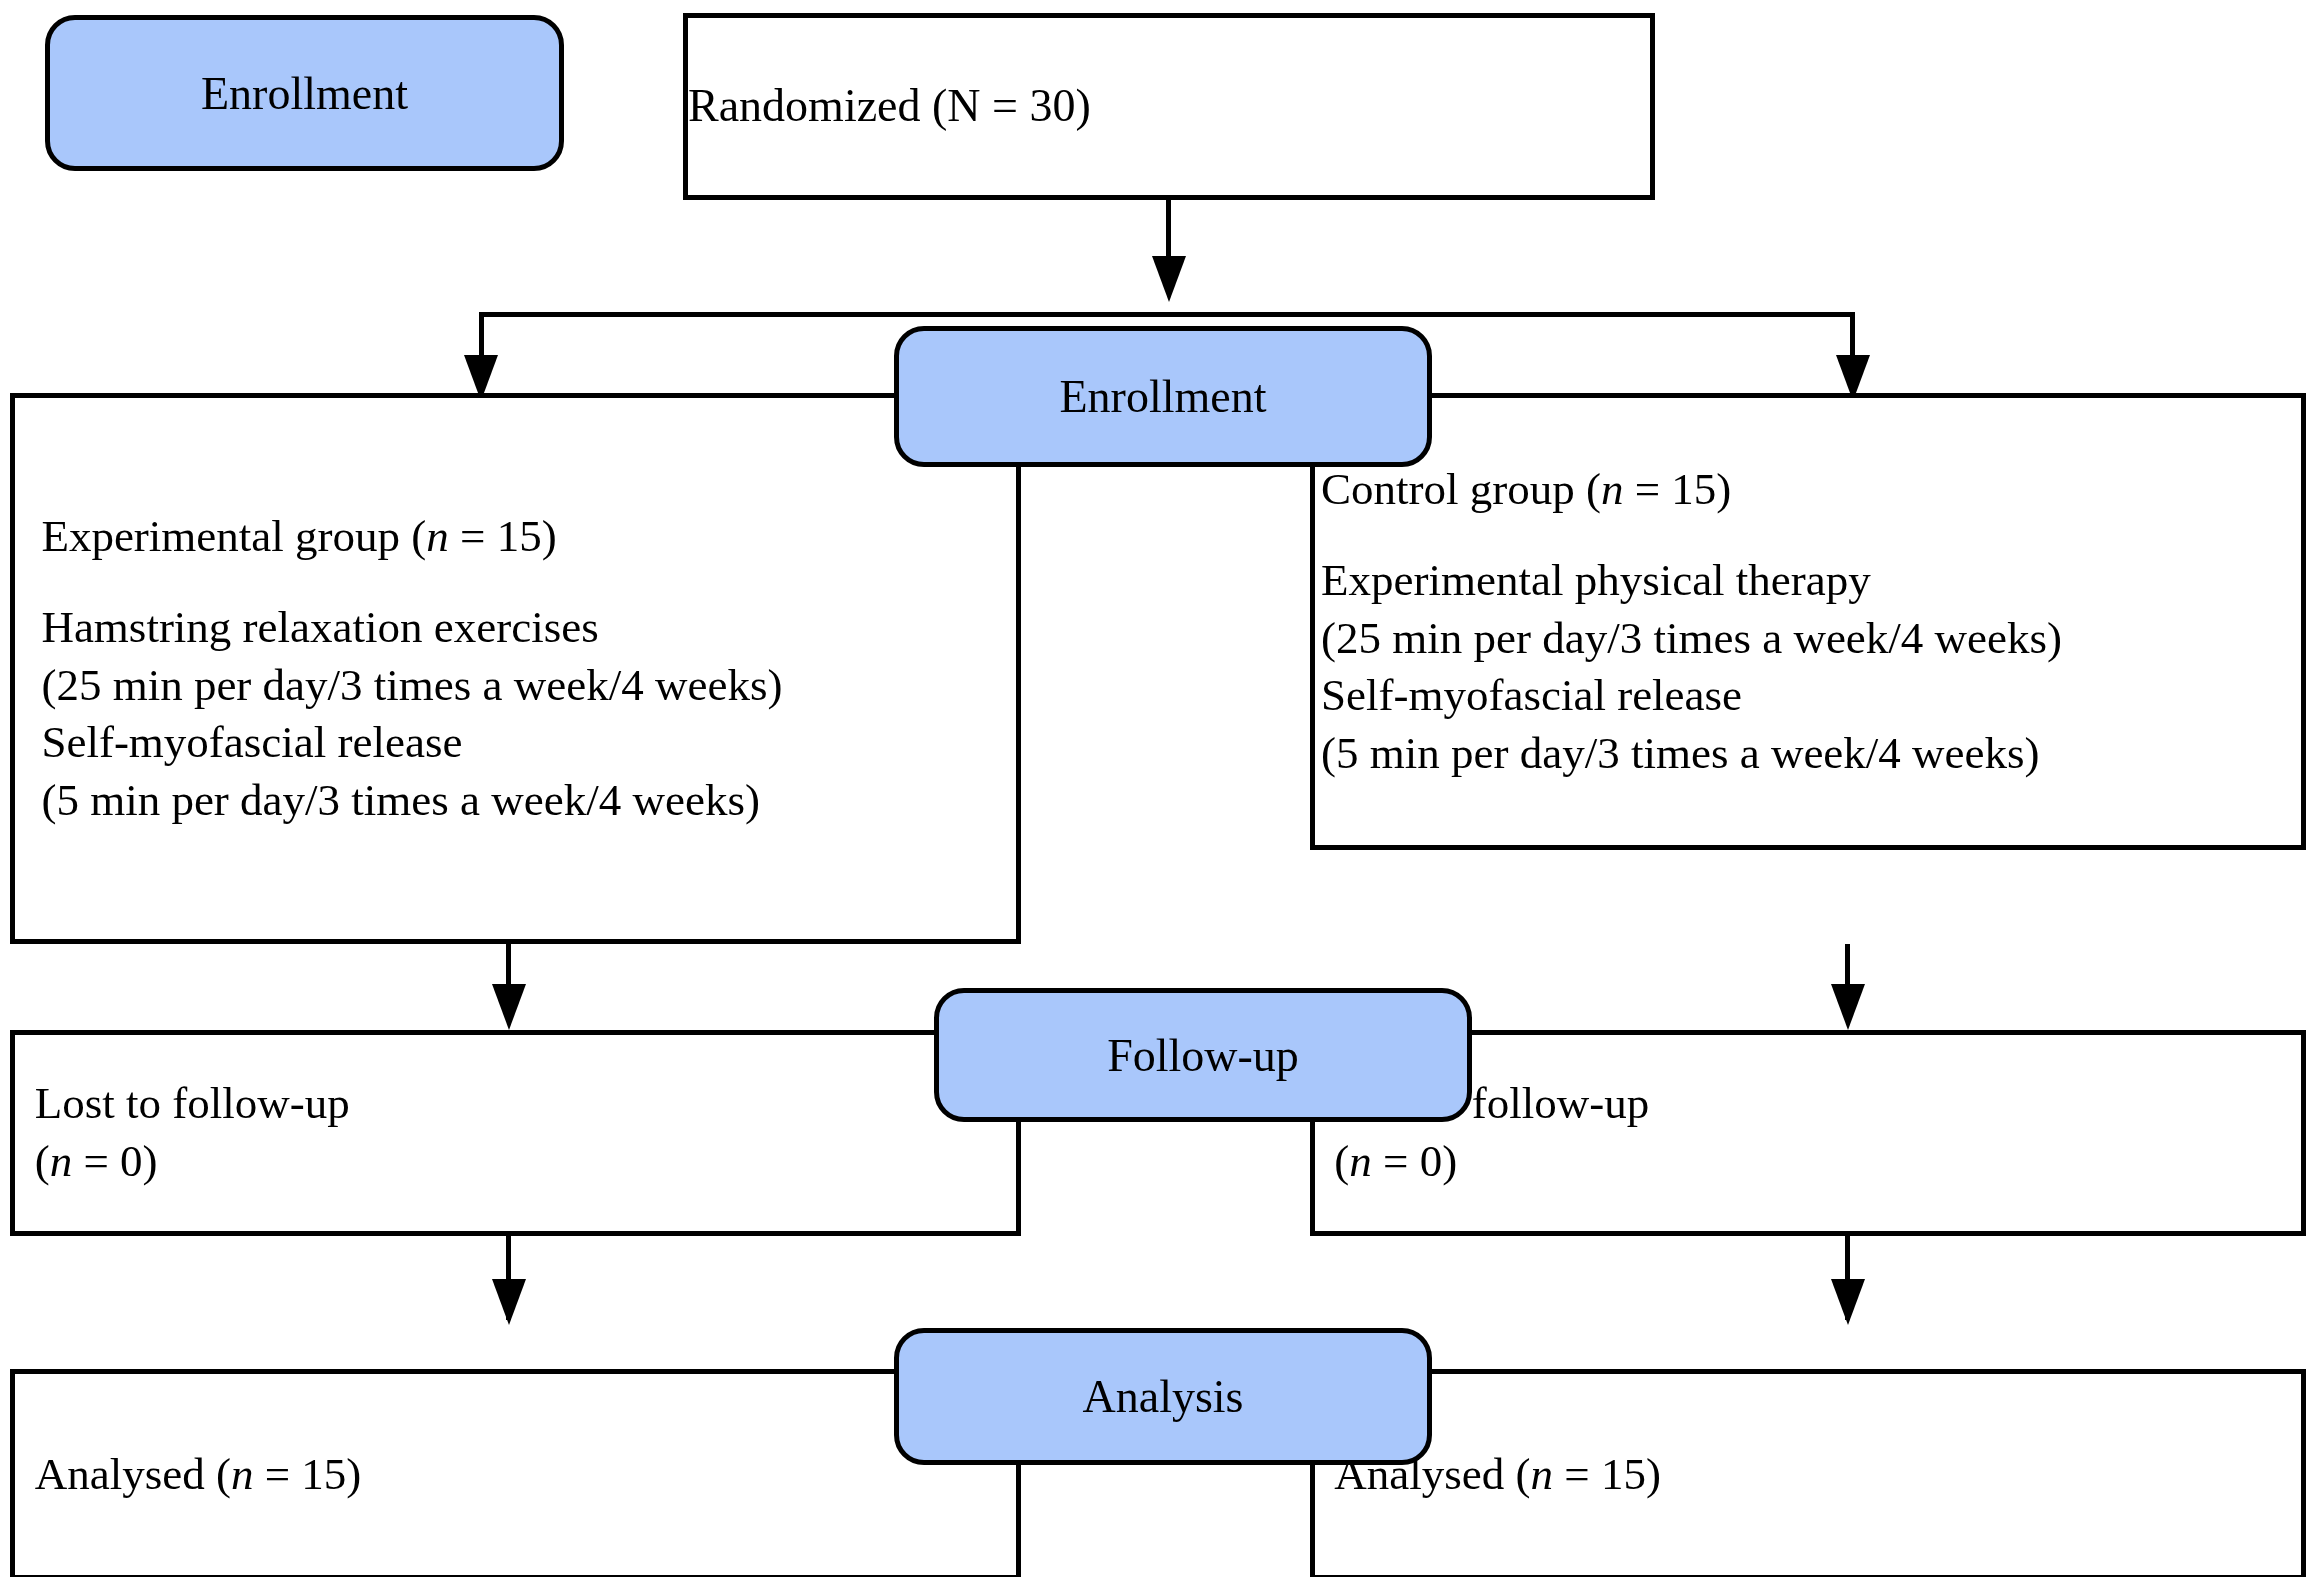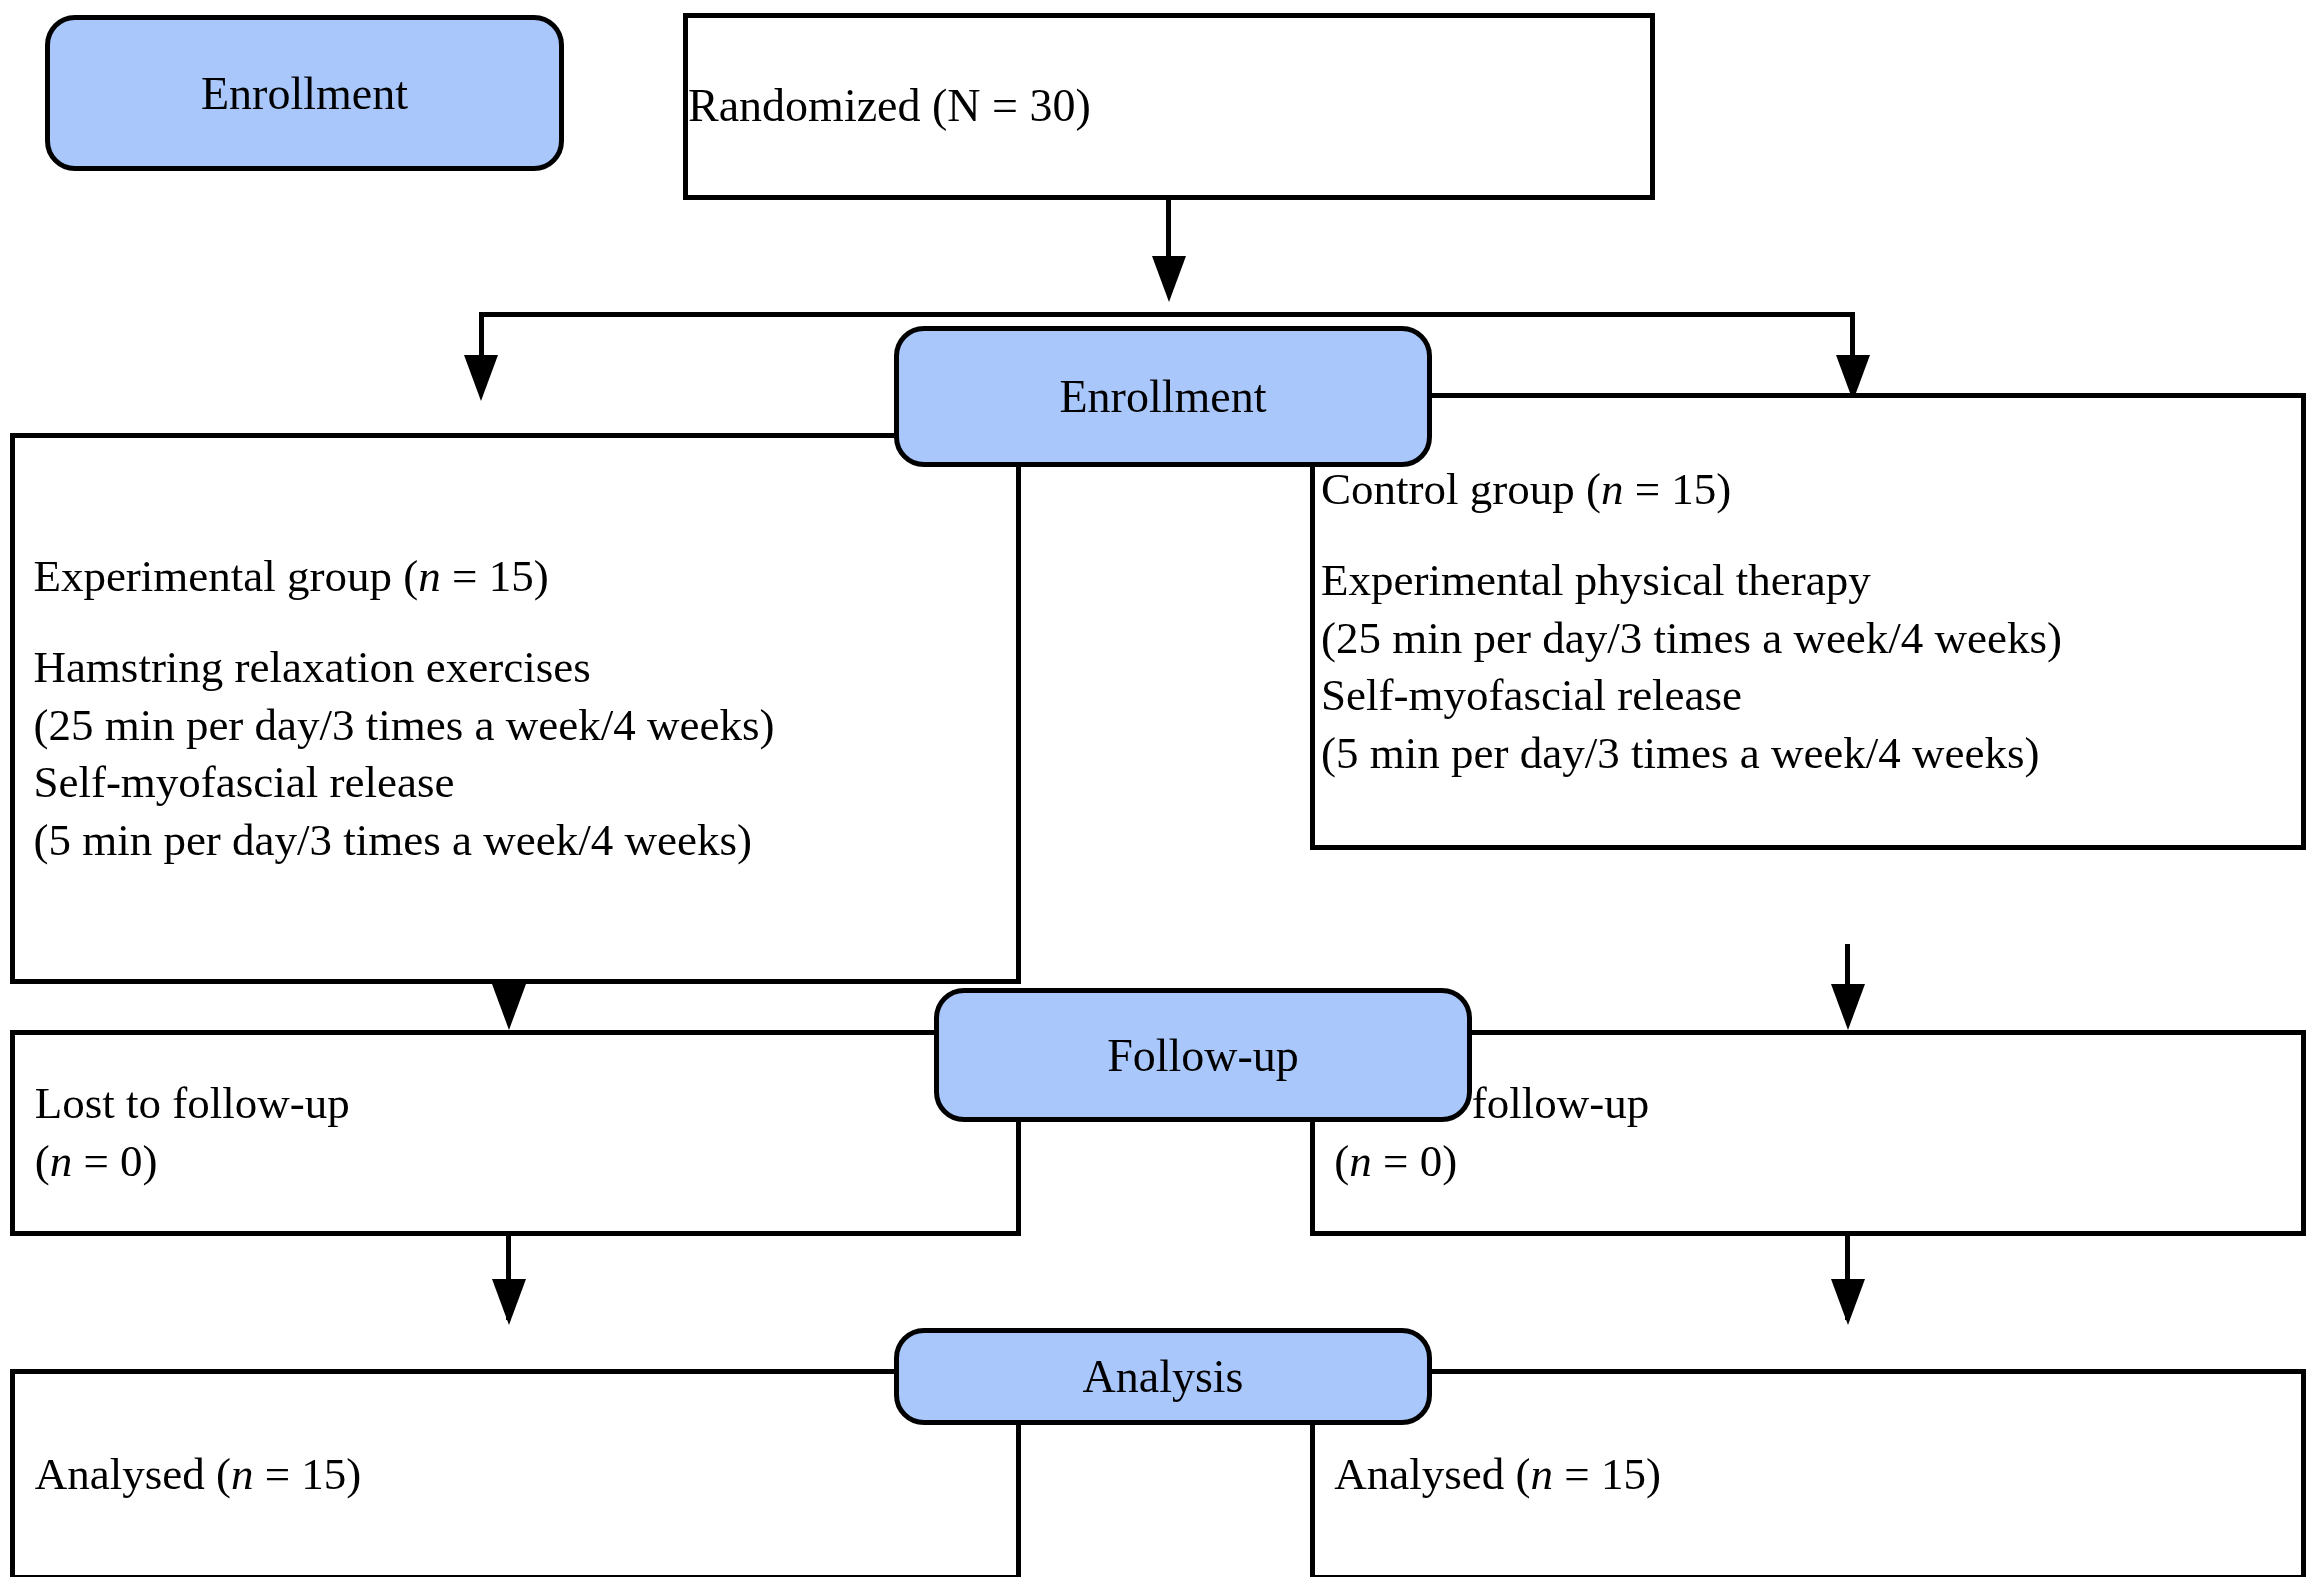--- a/index.html
+++ b/index.html
@@ -100,21 +100,21 @@
   <div class="arrowhead" style="left:1152px; top:256px;"></div>
 
   <div class="hline" style="left:479px; top:312px; width:1376px;"></div>
 
   <div class="vline" style="left:479px; top:312px; height:52px;"></div>
   <div class="arrowhead" style="left:464px; top:355px;"></div>
 
   <div class="vline" style="left:1850px; top:312px; height:52px;"></div>
   <div class="arrowhead" style="left:1836px; top:355px;"></div>
 
-  <div class="node-box t-body" style="left:10.4px; top:393px; width:1011px; height:551px; padding:0 18px;margin-top:40px;">
+  <div class="node-box t-body" style="left:10.4px; top:393px; width:1011px; height:551px; padding:0 26px;">
     <span class="line">
       <span>Experimental group (</span><span class="ital">n</span><span> = 15)</span>
     </span>
     <span class="spacer-sm"></span>
     <span class="line">Hamstring relaxation exercises</span>
     <span class="line">(25 min per day/3 times a week/4 weeks)</span>
     <span class="line">Self-myofascial release</span>
     <span class="line">(5 min per day/3 times a week/4 weeks)</span>
   </div>
 
@@ -168,18 +168,18 @@
       <span>Analysed (</span><span class="ital">n</span><span> = 15)</span>
     </span>
   </div>
 
   <div class="node-box t-body" style="left:1310px; top:1369px; width:996px; height:211px; padding:0 19.3px;">
     <span class="line">
       <span>Analysed (</span><span class="ital">n</span><span> = 15)</span>
     </span>
   </div>
 
-  <div class="stage-badge t-stage" style="left:894px; top:1328px; width:538px; height:97px;text-align:right;">
+  <div class="stage-badge t-stage" style="left:894px; top:1328px; width:538px; height:137px;text-align:right;">
     <span>Analysis</span>
   </div>
 
 </div>
 
 
 </body></html>

